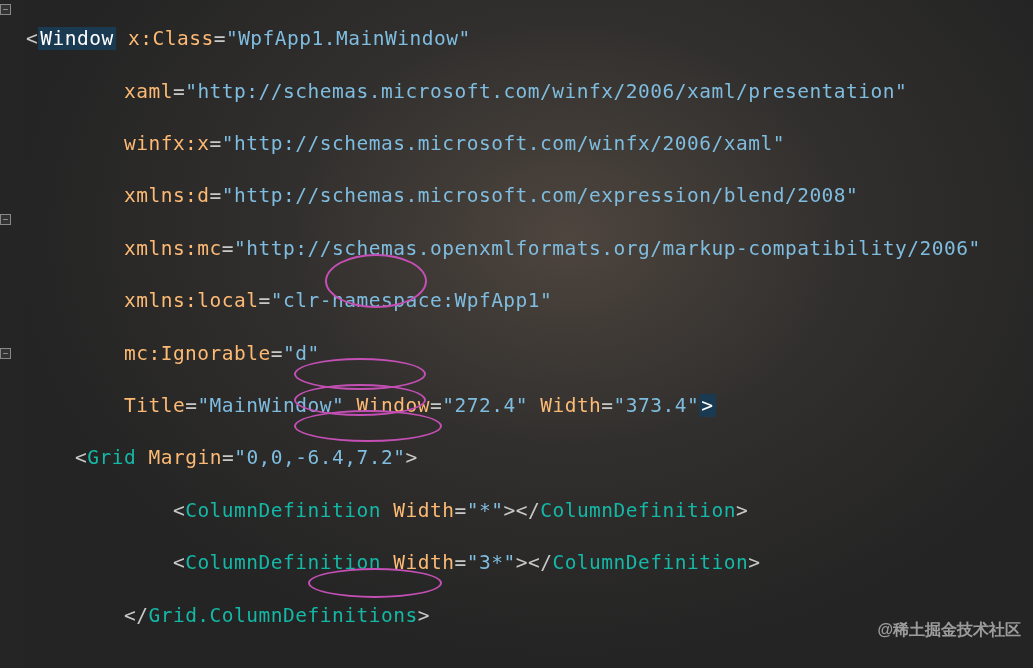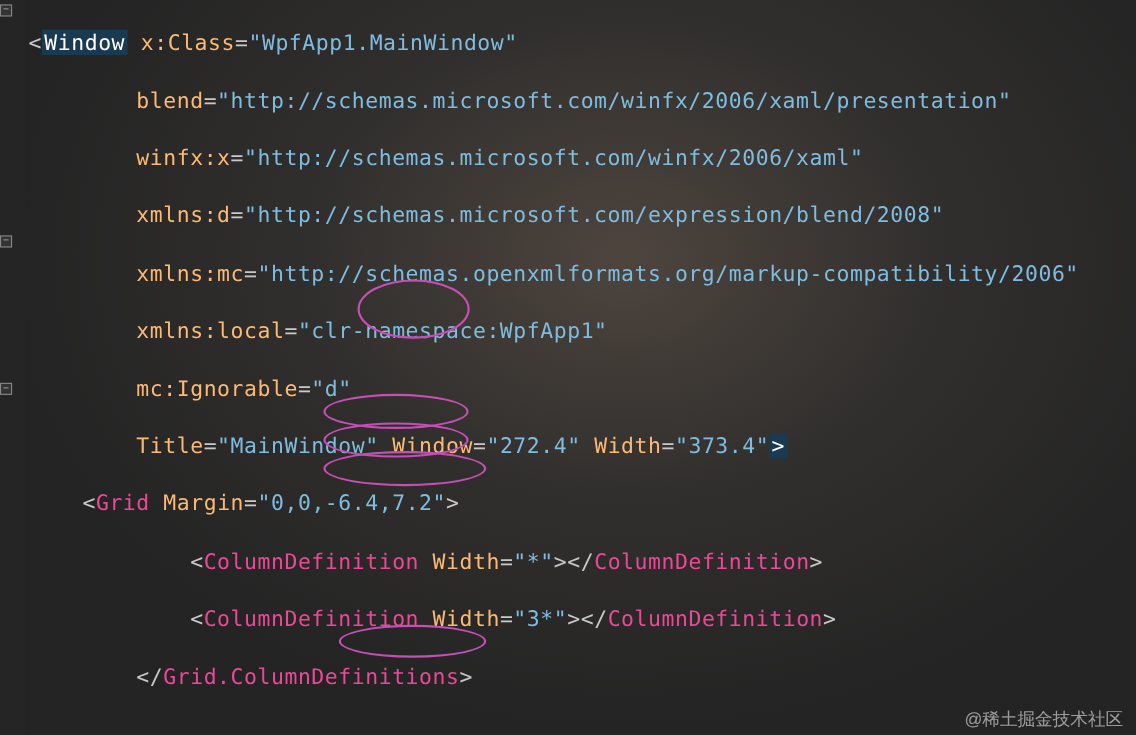--- a/index.html
+++ b/index.html
@@ -34,55 +34,56 @@
     cursor: pointer;
   }
   .code {
     position: absolute;
     left: 26px; top: 0;
     white-space: pre;
     letter-spacing: 0.5px;
   }
   .ln { display: block; }
   .p  { color: #c8c8c8; }       
-  .el { color: #ec4899; }       
+  .el { color: #14b8a6; }       
   .at { color: #fdba74; }       
   .st { color: #7fbde0; }       
   .hl1 {
     background: #1a3a52;
     color: #fff;
     padding: 0 2px;
   }
   .ellipse {
     position: absolute;
     border: 2px solid #c44fb5;
     border-radius: 50%;
     pointer-events: none;
   }
   .watermark {
     position: absolute;
     right: 12px;
-    bottom: 0;
+    bottom: 25px;
     font-size: 16px;
     color: rgba(255,255,255,0.55);
     font-family: "Microsoft YaHei", sans-serif;
+    font-weight: bold;
   }
 </style>
 </head>
 <body>
 
 <div class="gutter">
   <div class="fold" style="top:4px">−</div>
   <div class="fold" style="top:214px">−</div>
   <div class="fold" style="top:348px">−</div>
 </div>
 
 <div class="code">
 <span class="ln"><span class="p">&lt;</span><span class="el hl1">Window</span><span class="p"> </span><span class="at">x:Class</span><span class="p">=</span><span class="st">"WpfApp1.MainWindow"</span></span>
-<span class="ln">        <span class="at">blend</span><span class="p">=</span><span class="st">"http://schemas.microsoft.com/winfx/2006/xaml/presentation"</span></span>
+<span class="ln">        <span class="at">xaml</span><span class="p">=</span><span class="st">"http://schemas.microsoft.com/winfx/2006/xaml/presentation"</span></span>
 <span class="ln">        <span class="at">winfx:x</span><span class="p">=</span><span class="st">"http://schemas.microsoft.com/winfx/2006/xaml"</span></span>
 <span class="ln">        <span class="at">xmlns:d</span><span class="p">=</span><span class="st">"http://schemas.microsoft.com/expression/blend/2008"</span></span>
 <span class="ln">        <span class="at">xmlns:mc</span><span class="p">=</span><span class="st">"http://schemas.openxmlformats.org/markup-compatibility/2006"</span></span>
 <span class="ln">        <span class="at">xmlns:local</span><span class="p">=</span><span class="st">"clr-namespace:WpfApp1"</span></span>
 <span class="ln">        <span class="at">mc:Ignorable</span><span class="p">=</span><span class="st">"d"</span></span>
 <span class="ln">        <span class="at">Title</span><span class="p">=</span><span class="st">"MainWindow"</span><span class="p"> </span><span class="at">Window</span><span class="p">=</span><span class="st">"272.4"</span><span class="p"> </span><span class="at">Width</span><span class="p">=</span><span class="st">"373.4"</span><span class="p hl1">&gt;</span></span>
 <span class="ln">    <span class="p">&lt;</span><span class="el">Grid</span><span class="p"> </span><span class="at">Margin</span><span class="p">=</span><span class="st">"0,0,-6.4,7.2"</span><span class="p">&gt;</span></span>
 <span class="ln">            <span class="p">&lt;</span><span class="el">ColumnDefinition</span><span class="p"> </span><span class="at">Width</span><span class="p">=</span><span class="st">"*"</span><span class="p">&gt;&lt;/</span><span class="el">ColumnDefinition</span><span class="p">&gt;</span></span>
 <span class="ln">            <span class="p">&lt;</span><span class="el">ColumnDefinition</span><span class="p"> </span><span class="at">Width</span><span class="p">=</span><span class="st">"3*"</span><span class="p">&gt;&lt;/</span><span class="el">ColumnDefinition</span><span class="p">&gt;</span></span>
 <span class="ln">        <span class="p">&lt;/</span><span class="el">Grid.ColumnDefinitions</span><span class="p">&gt;</span></span>

